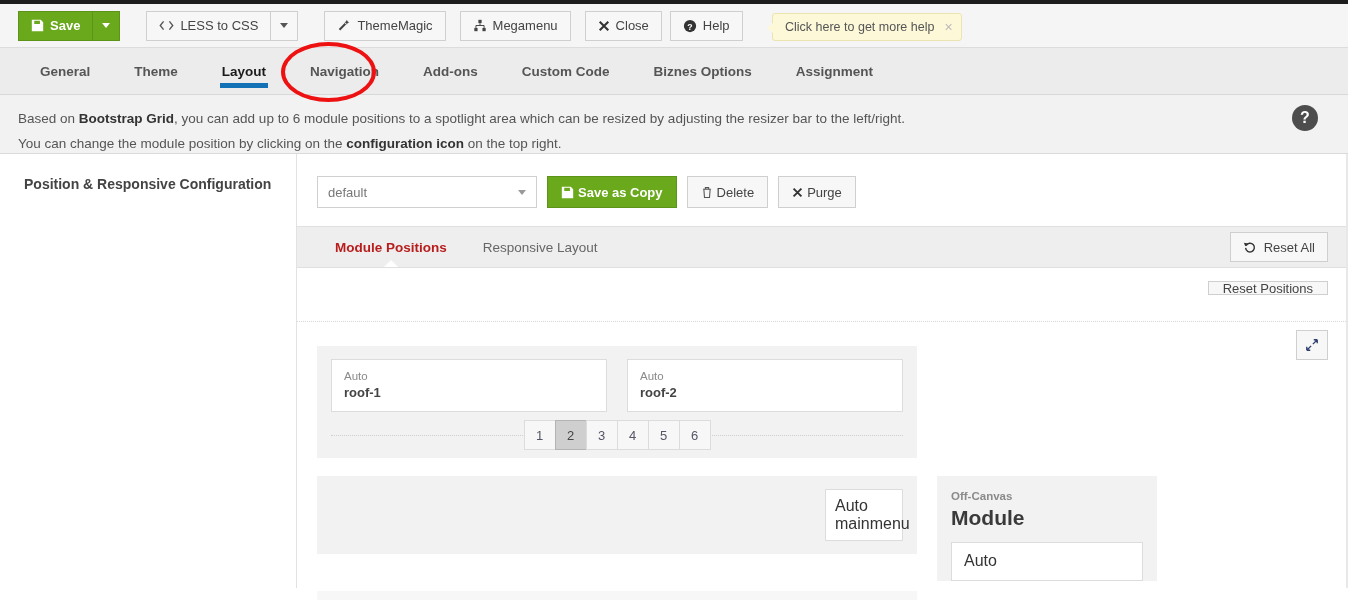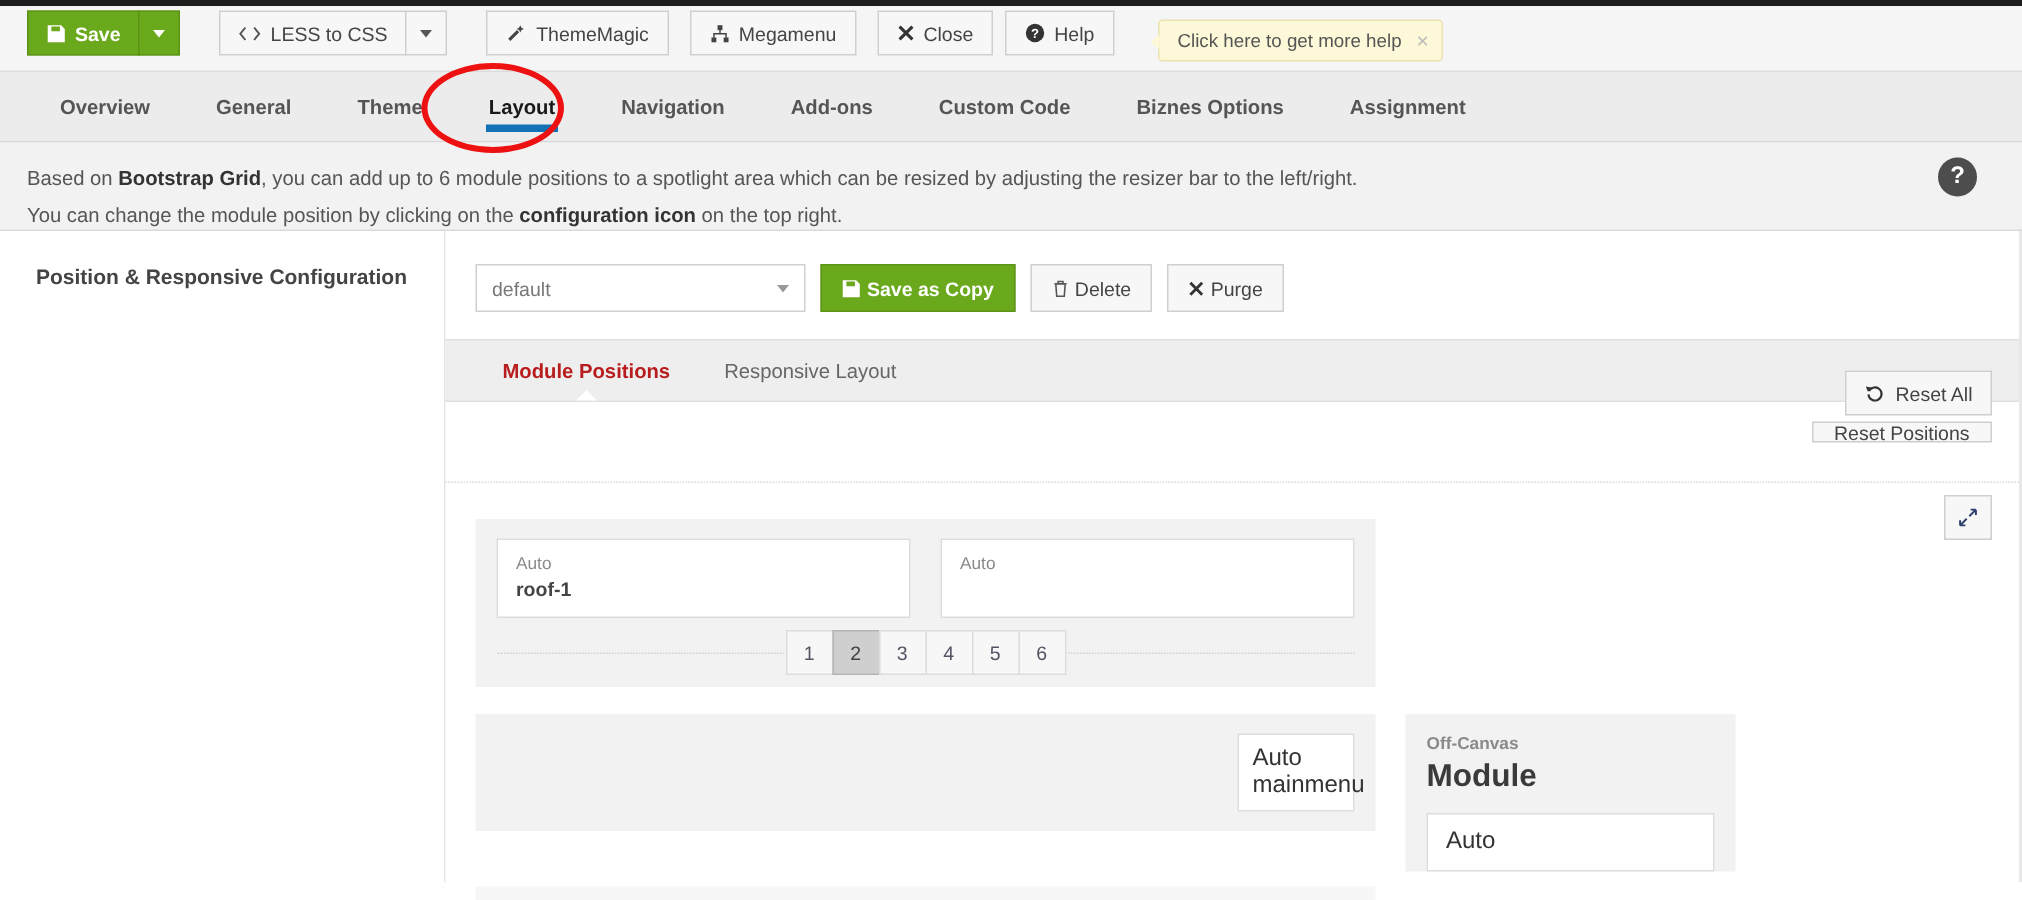--- a/index.html
+++ b/index.html
@@ -13,21 +13,21 @@
     position:relative;
   }
 
   
   .top-strip { height:4px; background:#1d1d1d; }
 
   
   .toolbar {
     height:44px; background:#f5f5f5;
     border-bottom:1px solid #dcdcdc;
-    display:flex; align-items:flex-start; padding:3px 18px;
+    display:flex; align-items:center; padding:17px 18px;
     position:relative;
   }
   .btn-group { display:flex; margin-right:12px; }
   .btn {
     height:30px;
     display:flex; align-items:center; justify-content:center;
     gap:6px;
     padding:0 12px;
     border:1px solid #cfcfcf;
     background:#f7f7f7;
@@ -147,21 +147,21 @@
   }
   .subtab { font-size:13.5px; color:#666; padding:0 18px; cursor:pointer; position:relative; }
   .subtab.active { color:#b91c1c; font-weight:bold; }
   .subtab.active:after{
     content:""; position:absolute; left:50%; transform:translateX(-50%);
     bottom:-12px; width:0;height:0;
     border-left:7px solid transparent;border-right:7px solid transparent;
     border-bottom:7px solid #fff;
   }
   .reset-all {
-    position:absolute; right:20px; top:20px;
+    position:absolute; right:20px; top:5px;
     height:30px; display:flex;align-items:center;gap:7px;
     padding:0 12px; border:1px solid #cfcfcf; background:#f7f7f7;
     font-size:13px;color:#444;cursor:pointer;
   }
 
   .reset-pos-wrap { position:relative; height:54px; border-bottom:1px dotted #d8d8d8; }
   .reset-pos {
     position:absolute; right:20px; top:13px;
     height:14px; display:flex; align-items:center;
     padding:0 14px; border:1px solid #cfcfcf; background:#f7f7f7;
@@ -318,23 +318,20 @@
   </div>
 
   <div class="help-bubble">
     <span>Click here to get more help</span>
     <span class="x">×</span>
   </div>
 </div>
 
 <div class="navtabs">
   <div class="navtab">
-      <span>Overview</span>
-    </div>
-  <div class="navtab">
       <span>General</span>
     </div>
   <div class="navtab">
       <span>Theme</span>
     </div>
   <div class="navtab active">
       <span>Layout</span>
     </div>
   <div class="navtab">
       <span>Navigation</span>
@@ -442,20 +439,21 @@
     <div class="canvas">
 
       <div class="zone main">
         <div class="lrow">
           <div class="modbox" style="flex:1">
             <div class="auto">Auto</div>
             <div class="pos">roof-1</div>
           </div>
           <div class="modbox" style="flex:1">
             <div class="auto">Auto</div>
+            <div class="pos">roof-2</div>
           </div>
         </div>
         <div class="resizer-row">
           <div class="pager">
             <div class="pg">1</div>
             <div class="pg active">2</div>
             <div class="pg">3</div>
             <div class="pg">4</div>
             <div class="pg">5</div>
             <div class="pg">6</div>

